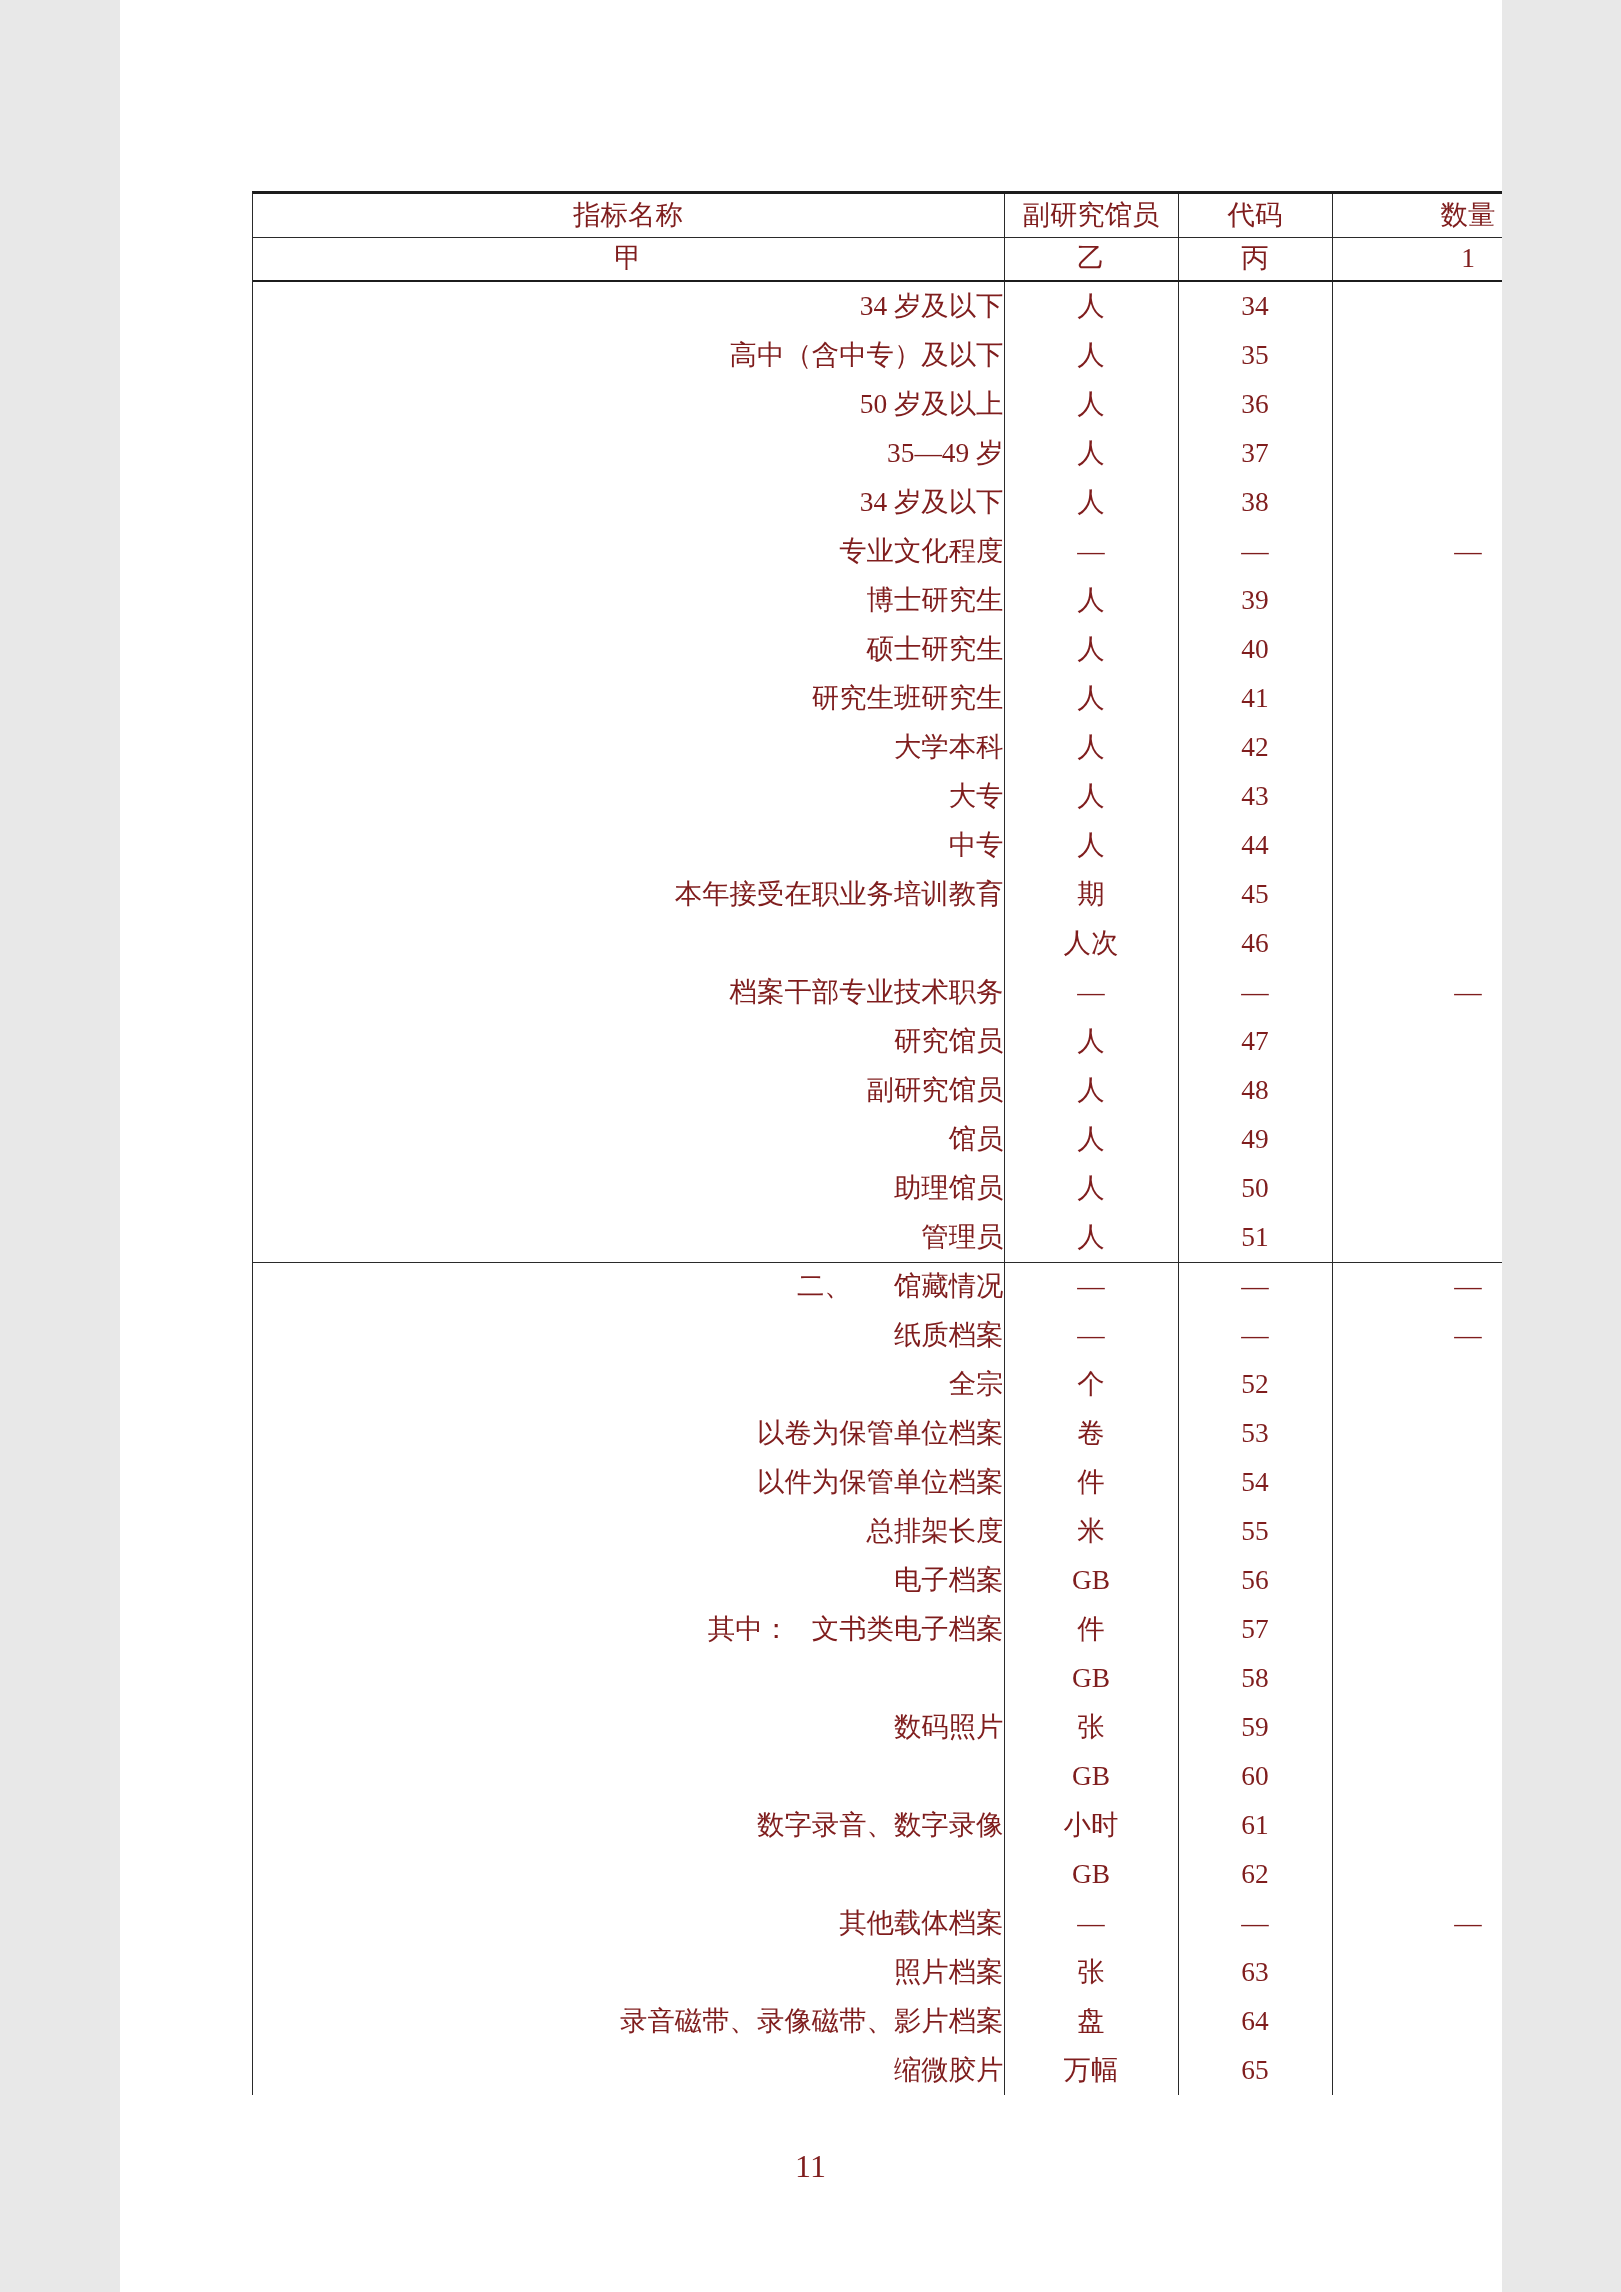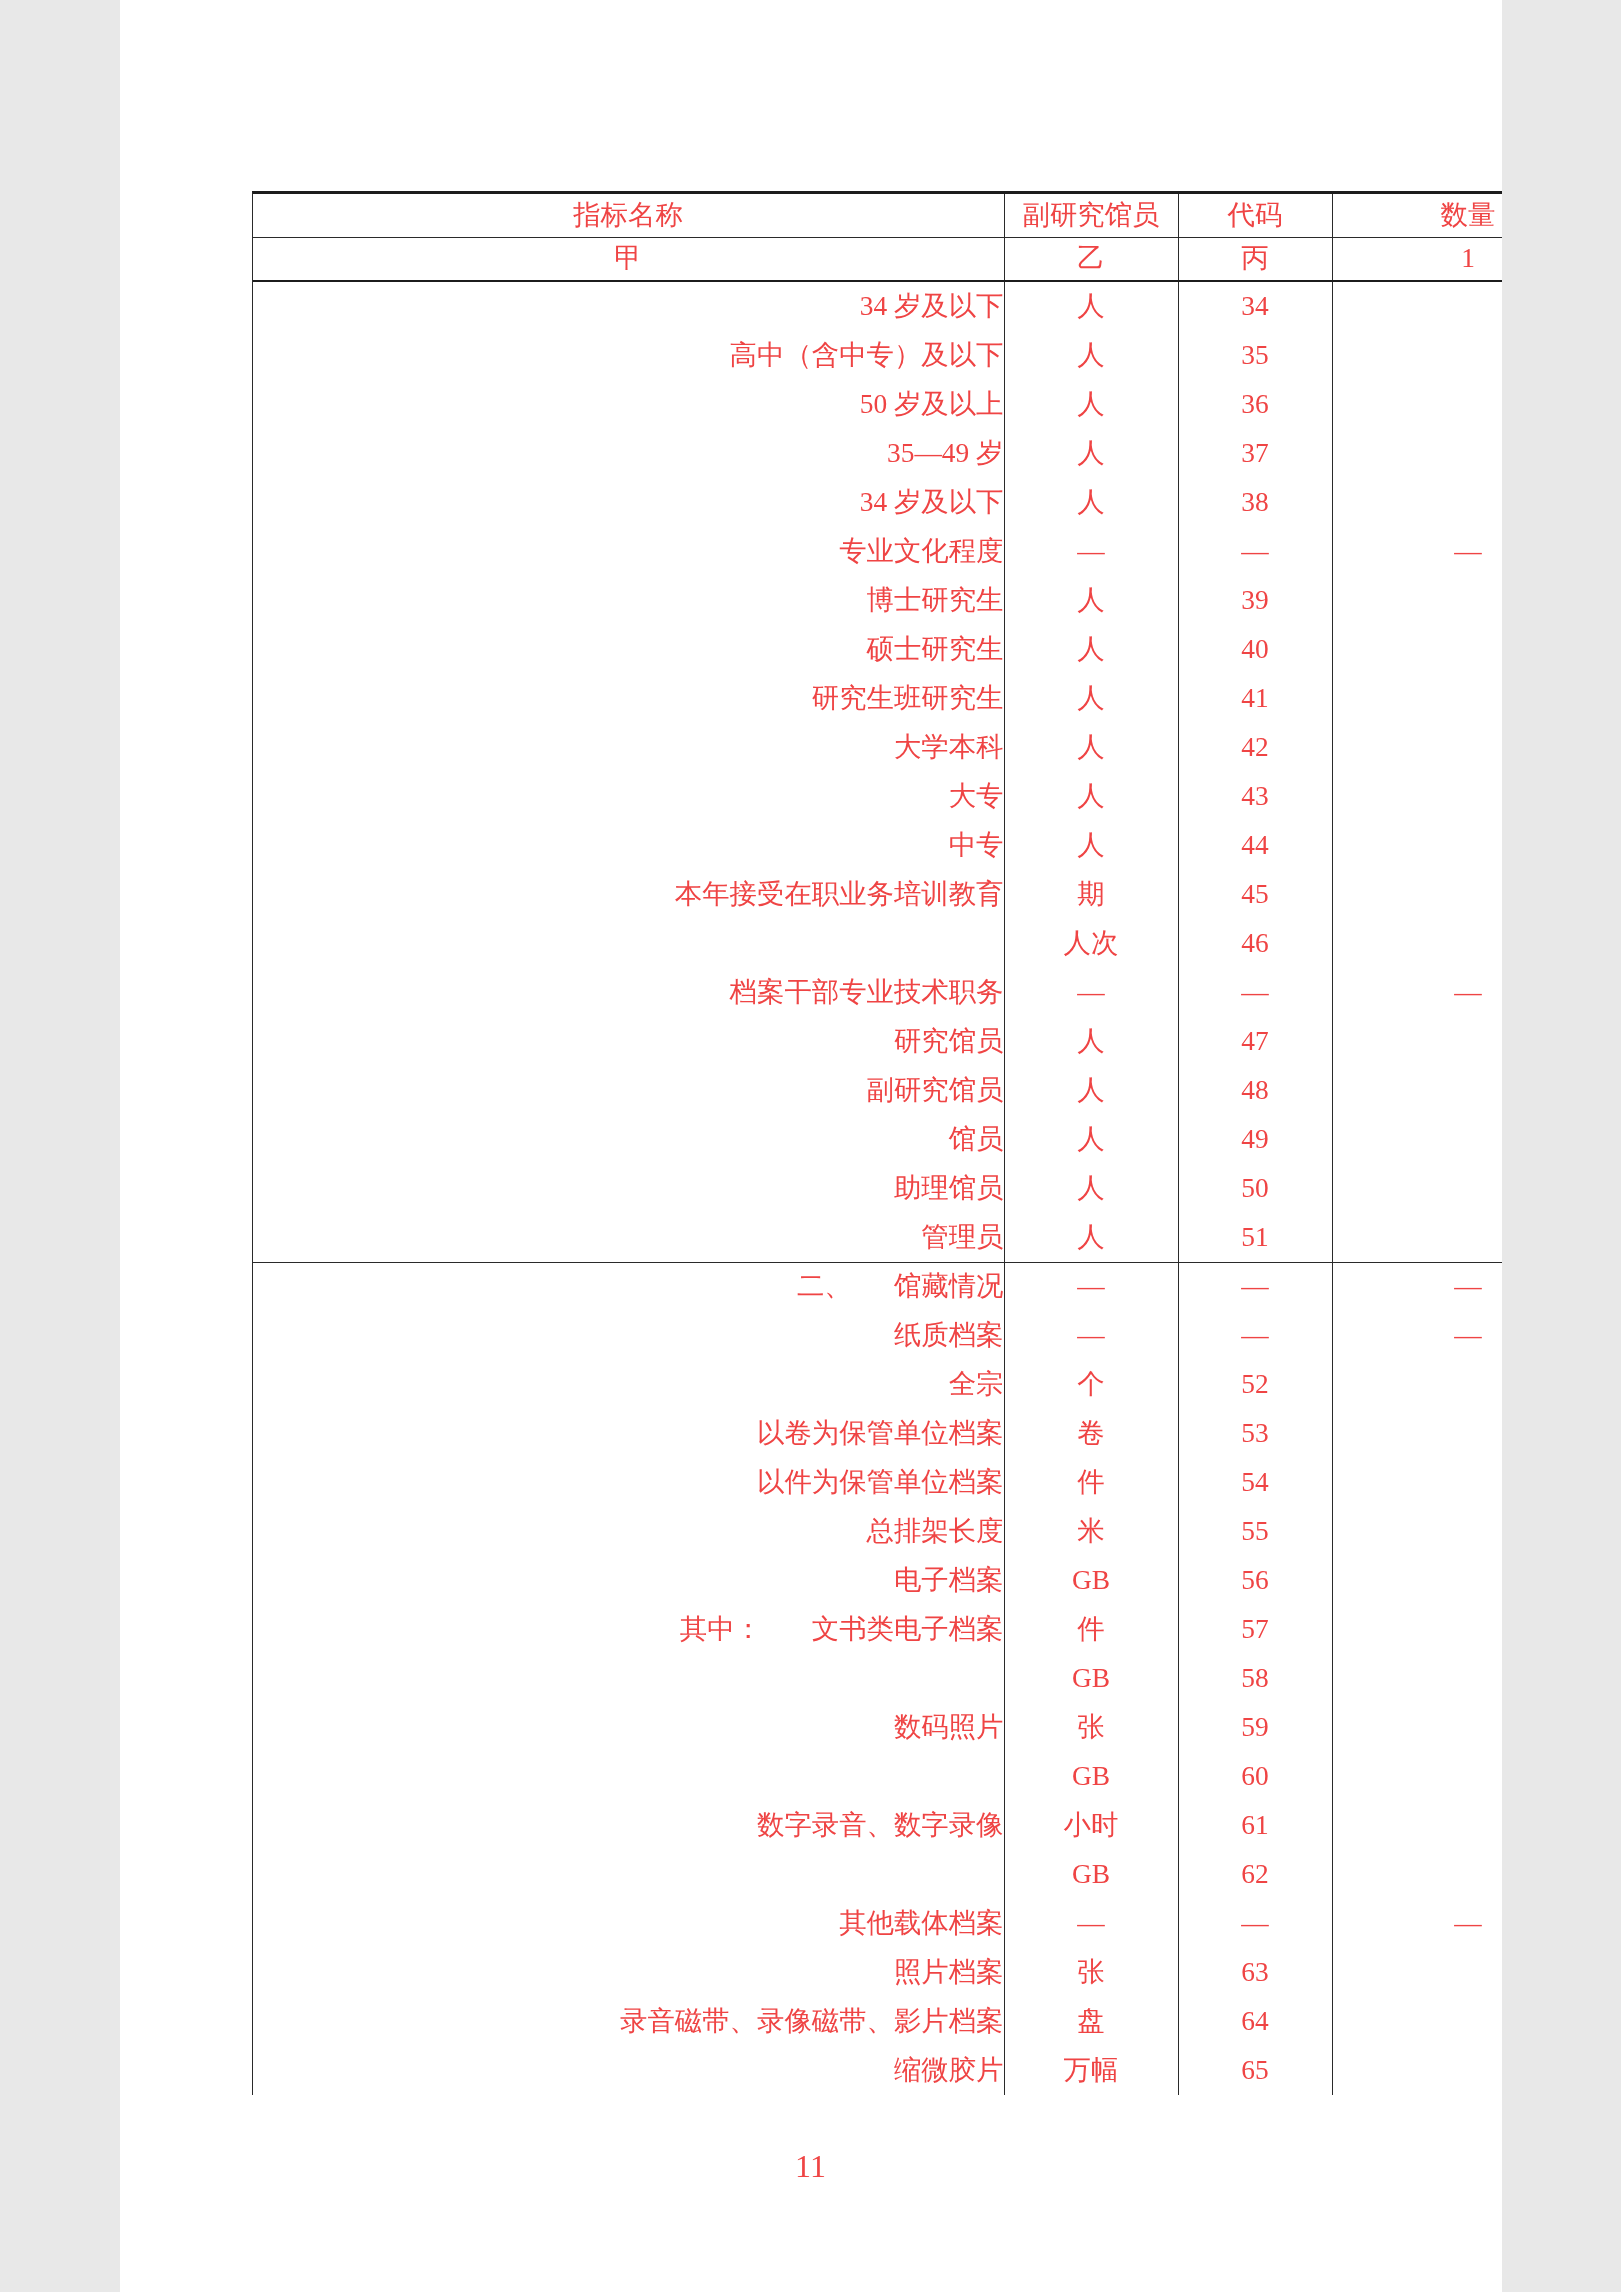--- a/index.html
+++ b/index.html
@@ -2,21 +2,21 @@
 <html><head>
 <meta charset="utf-8">
 <style>
   html,body{margin:0;padding:0;background:#e8e8e8;}
   .page{
     position:relative;
     width:1382px;height:2293px;
     background:#ffffff;
     margin:0 auto;
     font-family:"Liberation Serif","DejaVu Serif",serif;
-    color:#ef4444;
+    color:#7f1d1d;
     overflow:hidden;
   }
   .stat-table{
     position:absolute;
     left:132px;top:191px;
     width:1351px;
     border-top:3.9px solid #1c1c1c;
     border-left:1.5px solid #2a2a2a;
     border-right:1.5px solid #2a2a2a;
     box-sizing:border-box;
@@ -40,21 +40,21 @@
     white-space:nowrap;
     overflow:visible;
   }
   .cell.c2,.cell.c3,.cell.c4{border-left:1.5px solid #2a2a2a;}
   .cell.name{justify-content:flex-end;}
   .ind-2{padding-left:115px;}
   .ind-3{padding-left:231px;}
   .ind-4{padding-left:408px;}
   .ind-sec{padding-left:14.7px;}
   .ind-sec .prefix{display:inline-block;width:97px;}
-  .ind-qz{padding-left:304px;gap:28px;}
+  .ind-qz{padding-left:304px;}
   .ind-qz .prefix{display:inline-block;width:104px;}
   .page-number{
     position:absolute;
     left:0;right:0;
     top:2148px;
     text-align:center;
     font-size:32px;
   }
 </style>
 </head>

